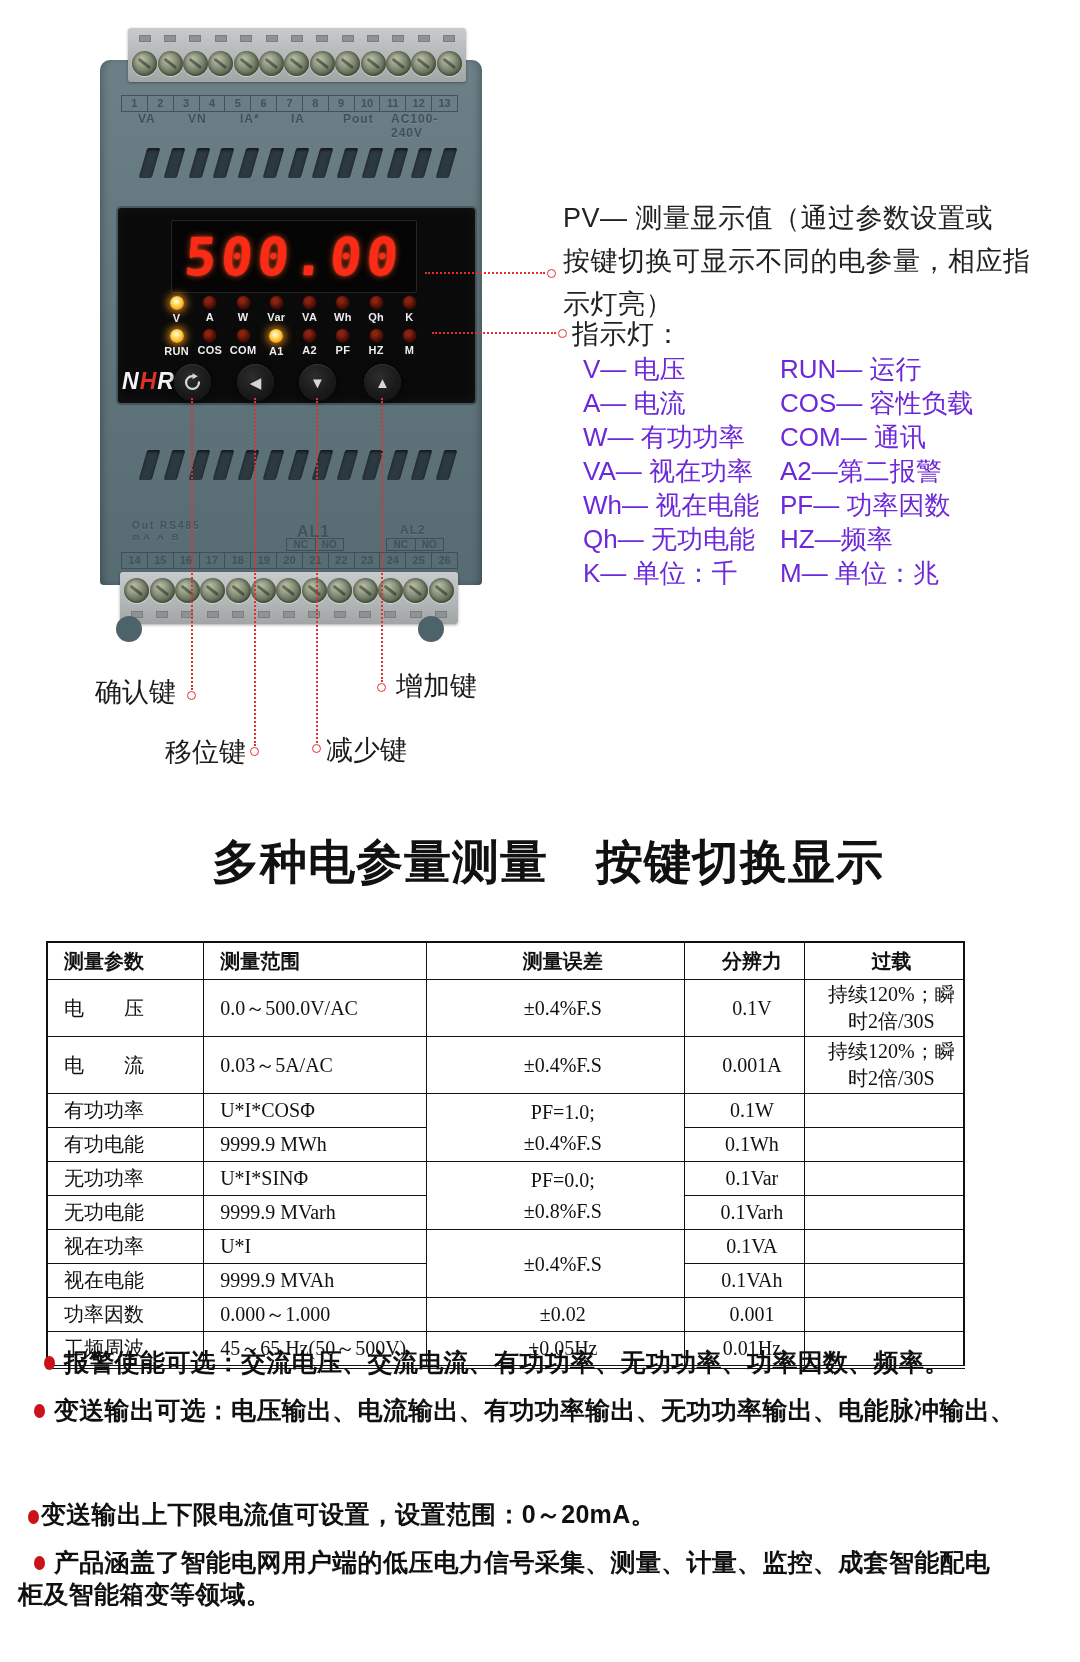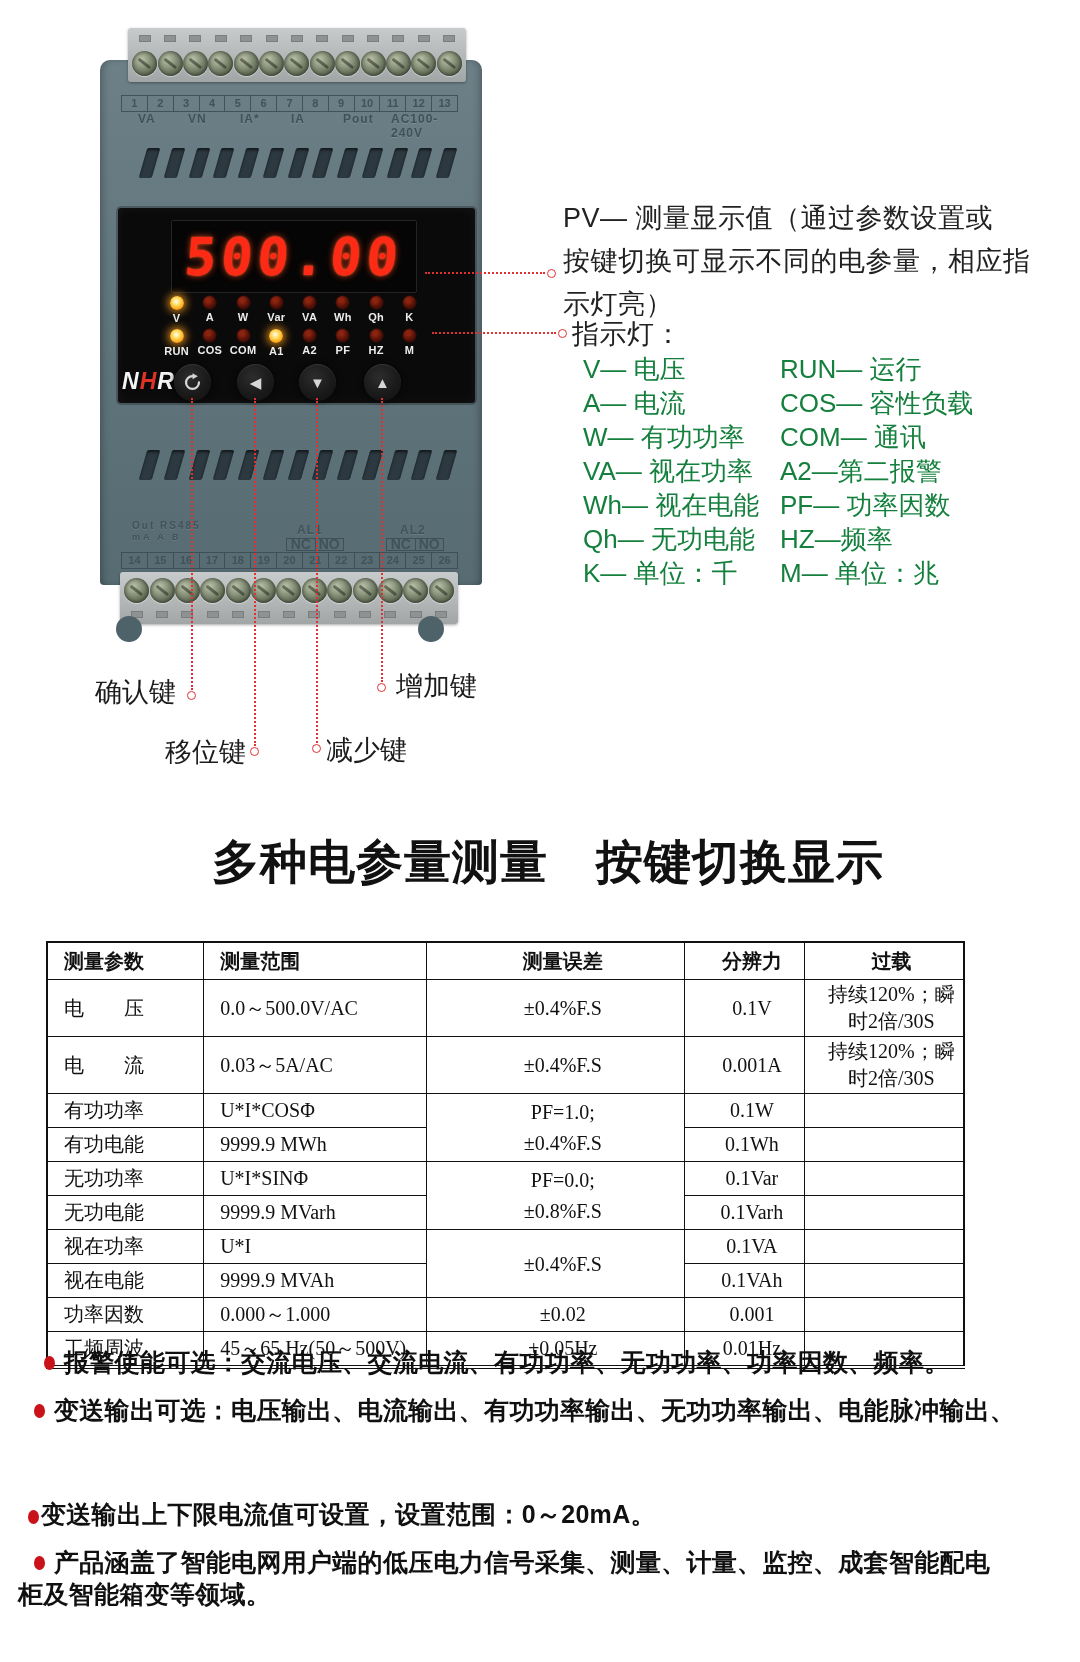--- a/index.html
+++ b/index.html
@@ -59,24 +59,24 @@
   .bN,.bR{color:#f4f4f4;} .bH{color:#e03226;}
   .btn{top:156px;width:37px;height:37px;border-radius:50%;cursor:pointer;
     background:radial-gradient(circle at 42% 35%,#2d2d2d 0%,#1a1a1a 55%,#101010 100%);
     box-shadow:0 0 6px rgba(0,0,0,.7),inset 0 1px 1px rgba(255,255,255,.1);
     display:flex;align-items:center;justify-content:center;color:#d6d6d6;font-size:15px;}
   .btn.b0{left:56px;} .btn.b1{left:119px;} .btn.b2{left:181px;} .btn.b3{left:246px;}
   
   .eng{color:#41525a;font-weight:bold;text-shadow:0 1px 0 rgba(255,255,255,.1);}
   .eng-out1{left:32px;top:500px;font-size:10px;letter-spacing:2px;}
   .eng-out2{left:32px;top:512px;font-size:9px;letter-spacing:3px;}
-  .eng-al1{left:197px;top:503px;font-size:12px;letter-spacing:1px;}
+  .eng-al1{left:197px;top:503px;font-size:16px;letter-spacing:1px;}
   .eng-al2{left:300px;top:503px;font-size:12px;letter-spacing:1px;}
   .ncno{top:518px;width:58px;height:13px;border:1.4px solid rgba(58,74,82,.85);
-    font-size:14px;font-weight:bold;color:#41525a;display:flex;}
+    font-size:10px;font-weight:bold;color:#41525a;display:flex;}
   .ncno span{position:static;flex:1;text-align:center;line-height:11px;}
   .ncno span:first-child{border-right:1.4px solid rgba(58,74,82,.85);}
   .ncno1{left:186px;} .ncno2{left:286px;}
   .ear{width:20px;height:20px;border:13px solid #4e626a;border-radius:50%;background:transparent;}
   .ear.left{left:16px;top:596px;} .ear.right{left:318px;top:596px;}
 
   
   .dh{position:absolute;border-top:2px dotted #e23030;}
   .dv{position:absolute;border-left:2px dotted #e23030;}
   .ring{position:absolute;width:7px;height:7px;border:1.5px solid #e23030;border-radius:50%;background:#fff;}
@@ -84,21 +84,21 @@
   .hl2{left:432px;top:332px;width:124px;} .rg2{left:558px;top:329px;}
   .vl1{left:191px;top:398px;height:292px;} .rg3{left:187px;top:691px;}
   .vl2{left:254px;top:398px;height:348px;} .rg4{left:250px;top:747px;}
   .vl3{left:316px;top:398px;height:345px;} .rg5{left:312px;top:744px;}
   .vl4{left:381px;top:398px;height:284px;} .rg6{left:377px;top:683px;}
 
   
   .ann{position:absolute;font-size:27px;color:#222;letter-spacing:.5px;white-space:nowrap;}
   .pv1{left:563px;top:200px;} .pv2{left:563px;top:243px;text-align:right;} .pv3{left:563px;top:286px;}
   .indt{left:572px;top:316px;}
-  #legend{position:absolute;left:583px;top:352px;font-size:26px;color:#15803d;}
+  #legend{position:absolute;left:583px;top:352px;font-size:26px;color:#6d28d9;}
   .lgrow{height:34px;white-space:nowrap;}
   .lgl{display:inline-block;width:197px;}
   .keylabel{position:absolute;font-size:27px;color:#1c1c1c;white-space:nowrap;}
   .kl1{left:95px;top:674px;} .kl2{left:396px;top:668px;} .kl3{left:165px;top:734px;} .kl4{left:326px;top:732px;}
 
   
   .sect-title{position:absolute;left:212px;top:831px;font-size:47px;font-weight:bold;color:#111;
     letter-spacing:1px;white-space:nowrap;}
 
   

